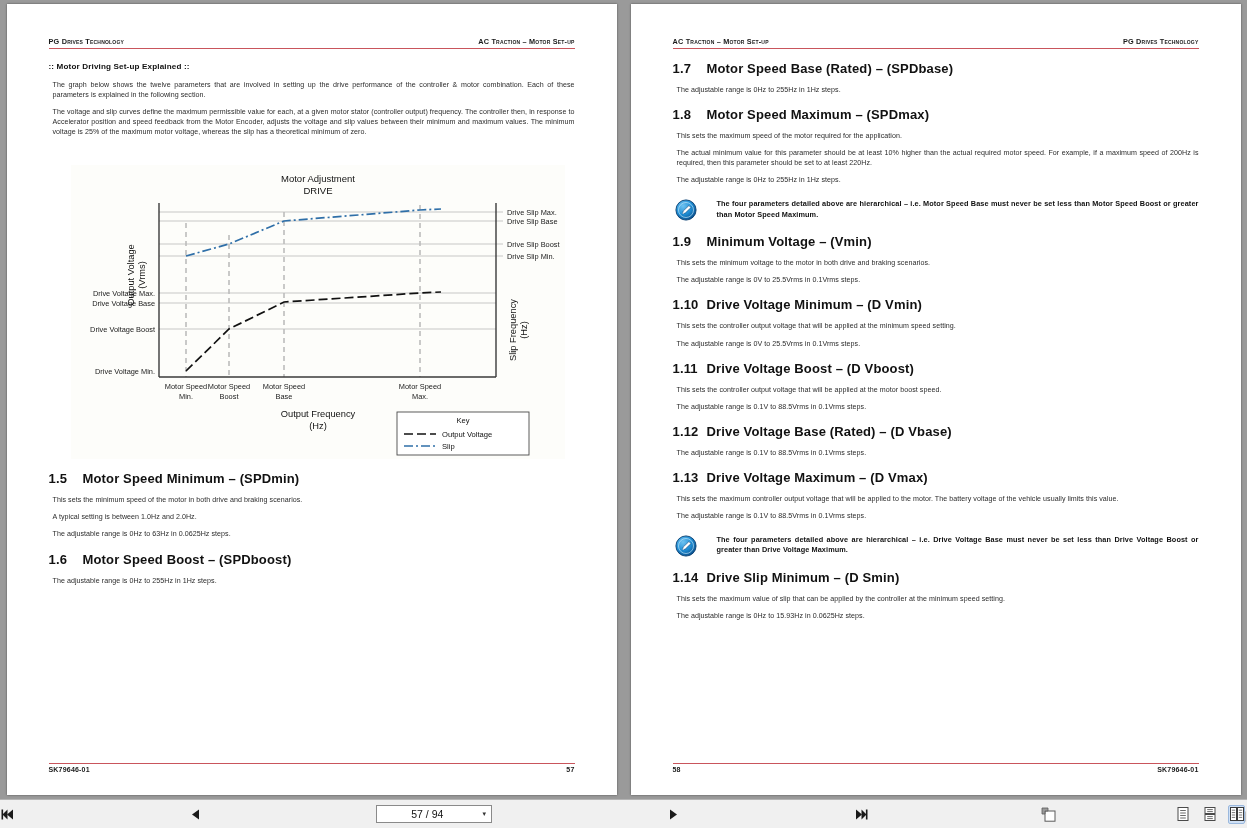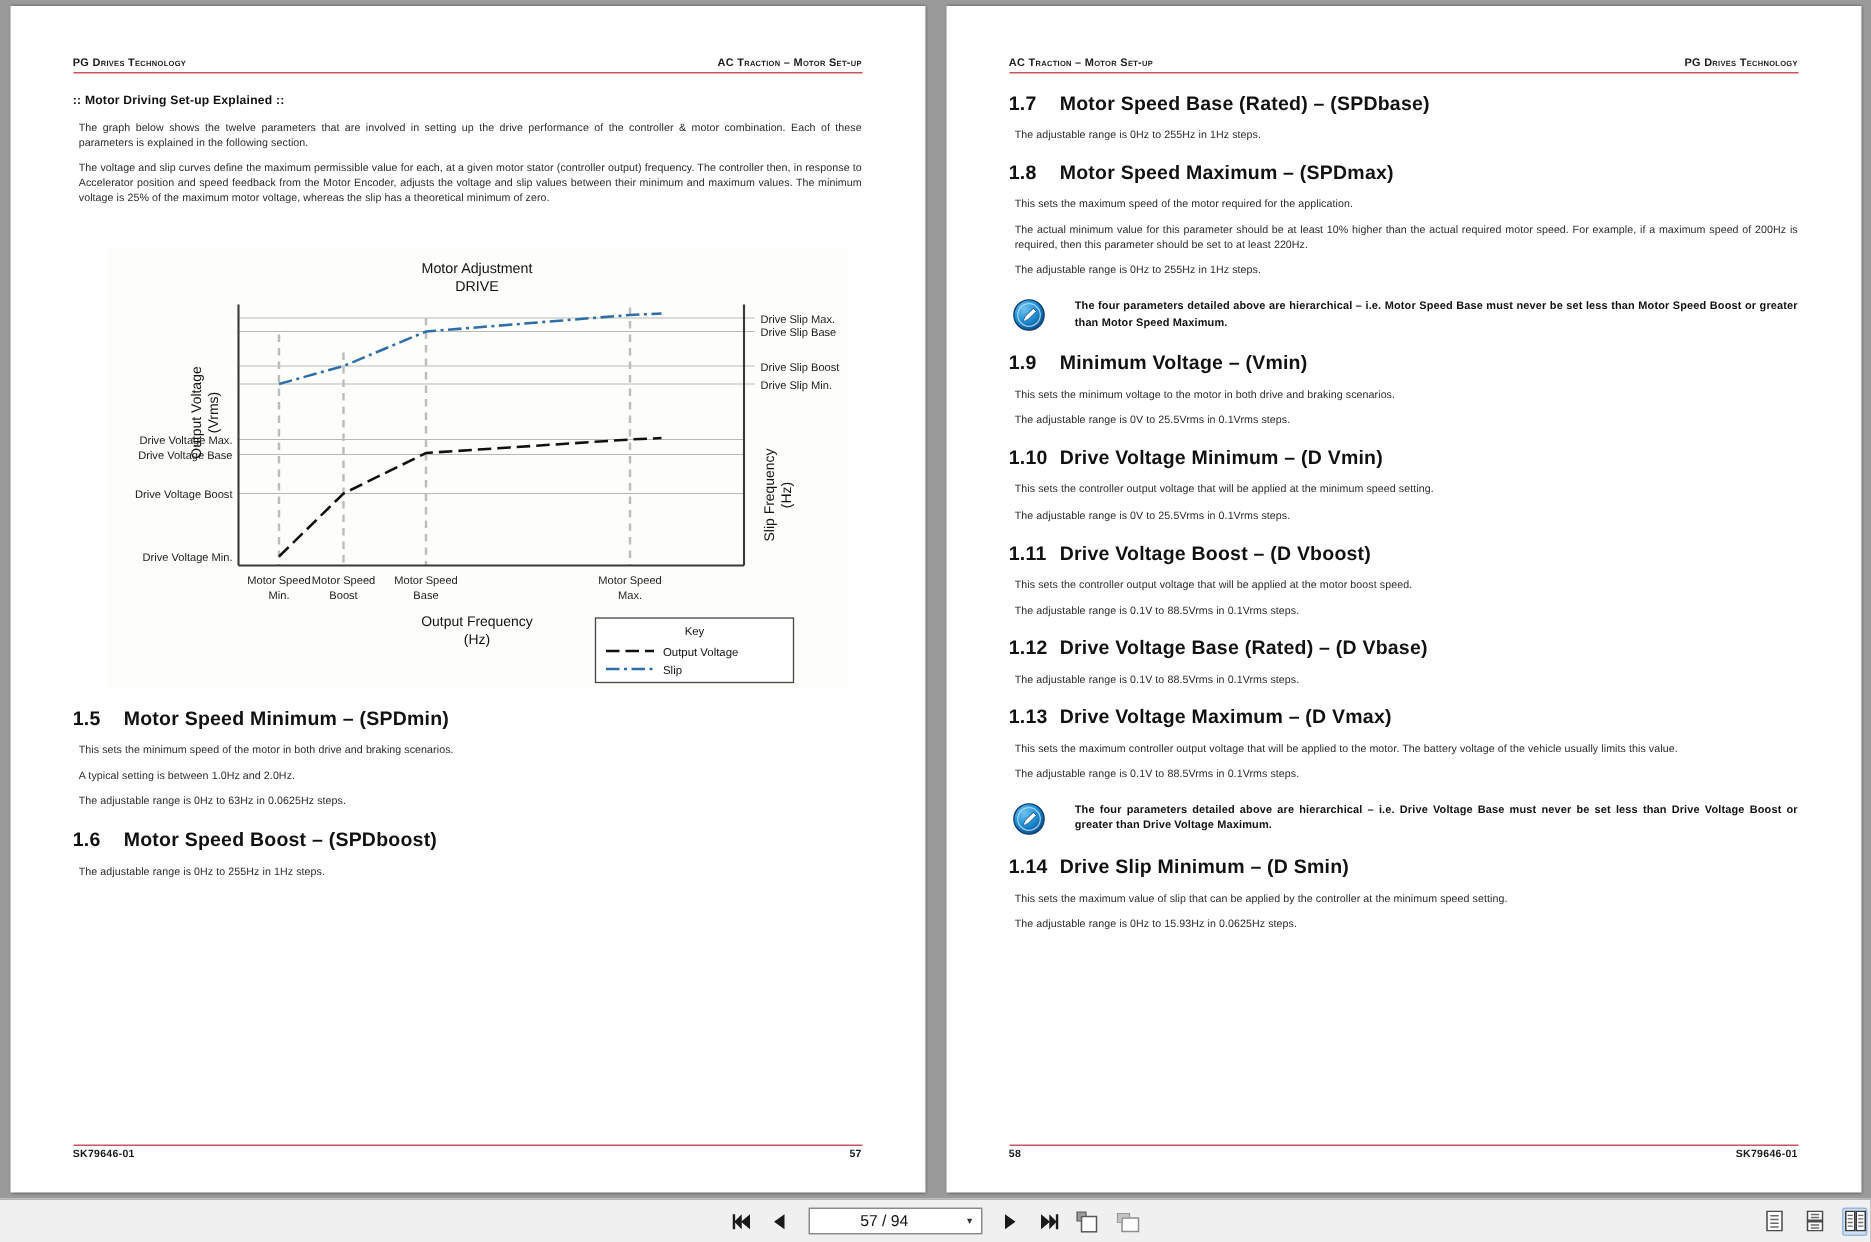--- a/index.html
+++ b/index.html
@@ -95,21 +95,21 @@
   
   #toolbar {
     position: absolute; left: 0; bottom: 0;
     width: 1247px; height: 29px;
     background: #f0f0f0;
     border-top: 1px solid #b4b4b4;
     display: flex; align-items: center;
   }
   .tb-center {
     position: absolute; left: 0; right: 0;
-    display: flex; align-items: center; justify-content: center;
+    display: flex; align-items: center; justify-content: space-between;
     gap: 9px;
   }
   .tb-btn {
     width: 16px; height: 18px;
     display: flex; align-items: center; justify-content: center;
     background: transparent; border: none; padding: 0;
     cursor: pointer;
   }
   .pagebox {
     display: flex; align-items: center;

